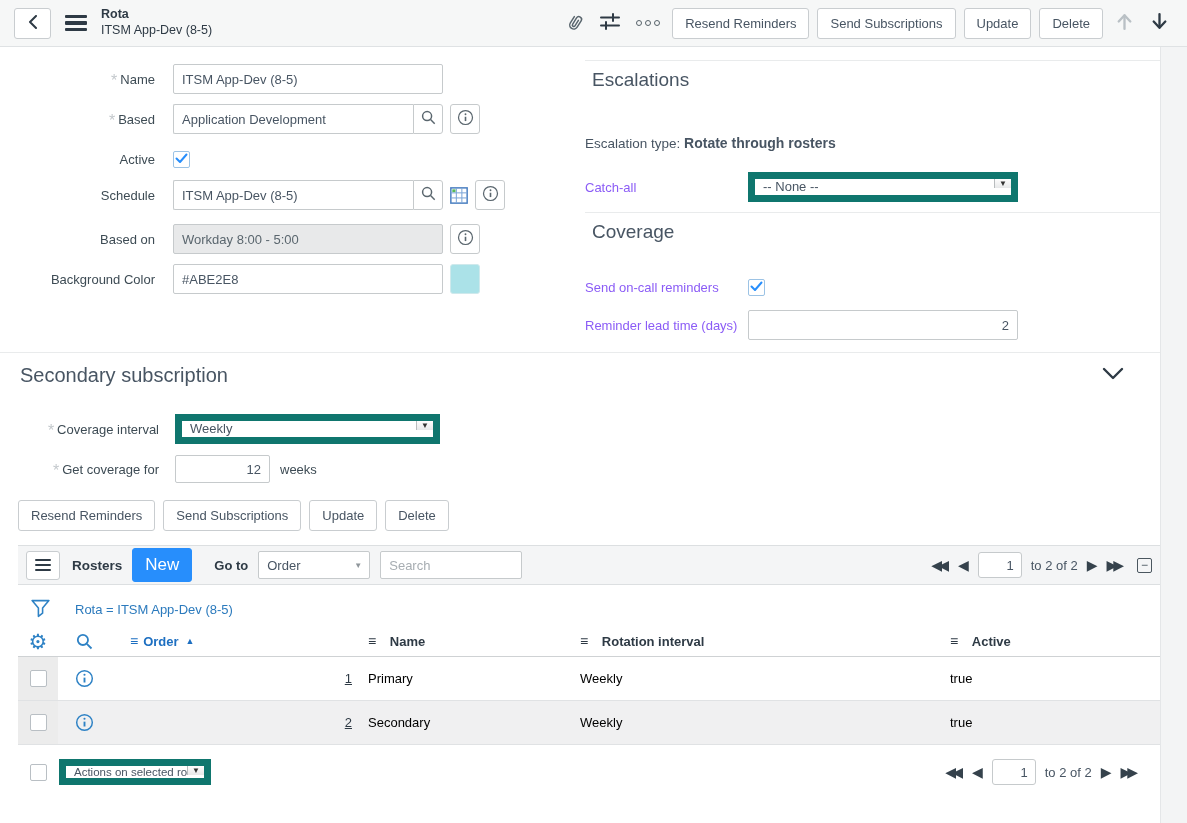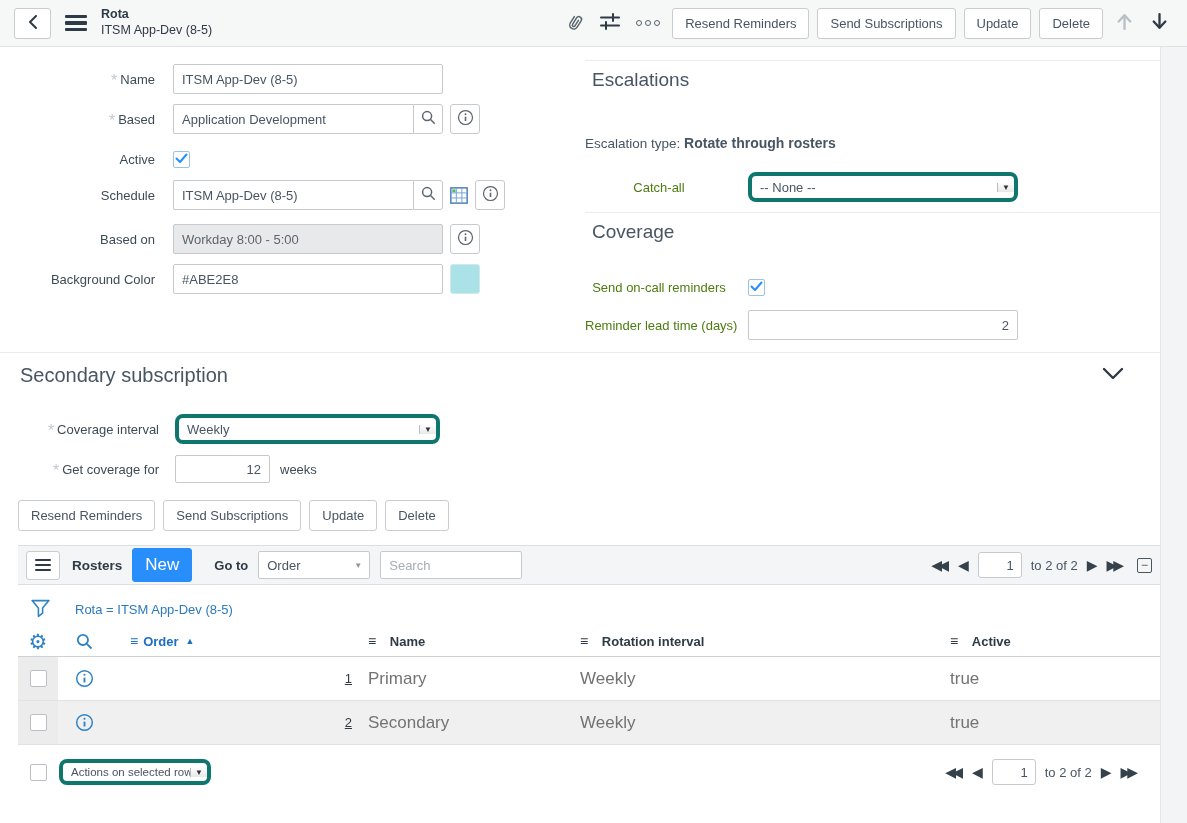--- a/index.html
+++ b/index.html
@@ -31,35 +31,35 @@
   .req{color:#c3c8cc;font-size:16px;line-height:10px;margin-top:4px;}
   .fctrl{margin-left:18px;display:flex;align-items:center;gap:7px;}
   .inputgroup{display:flex;align-items:stretch;}
   .inputgroup .inp{border-top-right-radius:0;border-bottom-right-radius:0;border-right:none;}
   .refbtn{width:30px;height:30px;background:#fff;border:1px solid #c6cacc;border-radius:3px;display:flex;align-items:center;justify-content:center;cursor:pointer;padding:0;}
   .refbtn.attached{border-top-left-radius:0;border-bottom-left-radius:0;}
   .cbx{width:17px;height:17px;background:#fff;border:1px solid #b9bfc4;border-radius:2px;display:inline-flex;align-items:center;justify-content:center;cursor:pointer;}
   .cbx.checked{border-color:#9cc3e5;}
   .swatch{width:30px;height:30px;border-radius:3px;border:1px solid #cfe9ec;}
 
-  .sel{display:flex;align-items:center;border:4px solid #0f766e;border-radius:8px;background:#fff;height:30px;cursor:pointer;}
+  .sel{display:flex;align-items:flex-start;border:7px solid #0f766e;border-radius:0;background:#fff;height:30px;cursor:pointer;}
   .sel-text{flex:1;display:flex;align-items:center;padding:0 8px;font-size:13px;color:#485563;white-space:nowrap;overflow:hidden;}
   .sel-btn{width:17px;border-left:1px solid #b8bcbe;background:linear-gradient(#fdfdfd,#e7e8e9);display:flex;align-items:center;justify-content:center;font-size:8px;color:#333;}
   .sel-plain{position:relative;border:1px solid #c6cacc;border-radius:2px;background:#fff;height:28px;display:flex;align-items:center;padding:0 22px 0 8px;font-size:13px;color:#485563;cursor:pointer;}
   .sel-plain .arr{position:absolute;right:7px;font-size:8px;color:#8f969b;}
 
   
   .lcol{position:absolute;left:0;top:0;width:585px;}
   .rcol{position:absolute;left:585px;top:0;width:575px;}
   .rule{position:absolute;left:0;right:0;border-top:1px solid #e9ebec;}
   .sechead{position:absolute;font-size:19px;font-weight:400;color:#485563;margin:0;}
   .esc-type{position:absolute;left:0;font-size:13.5px;color:#485563;}
   .esc-type b{font-size:14px;}
   .rrow{position:absolute;left:0;display:flex;align-items:center;height:30px;}
-  .rlabel{width:148px;min-width:148px;text-align:center;font-size:13px;color:#4d7c0f;white-space:nowrap;}
+  .rlabel{width:148px;min-width:148px;text-align:left;font-size:13px;color:#8b5cf6;white-space:nowrap;}
   .rrow > :nth-child(2){margin-left:15px;}
 
   
   .calsec{position:absolute;left:0;top:352px;right:27px;height:148px;}
   .chevbtn{position:absolute;right:30px;top:14px;background:transparent;border:none;cursor:pointer;}
   .calrow{position:absolute;display:flex;align-items:center;height:30px;}
   .callabel{width:159px;min-width:159px;display:flex;justify-content:flex-end;align-items:center;gap:3px;font-size:13px;color:#3d4b54;white-space:nowrap;}
   .calrow > :nth-child(2){margin-left:16px;}
   .unit{margin-left:10px;font-size:13px;color:#3d4b54;}
 
@@ -98,21 +98,21 @@
   .colmenu{font-size:14px;color:inherit;}
   .head.sorted{color:#1d6fc1;}
   .sortasc{font-size:9px;color:#1d6fc1;margin-left:2px;}
   .gear{font-size:21px;color:#2e82c5;cursor:pointer;line-height:1;}
   .grow{display:flex;height:44px;border-bottom:1px solid #e0e2e4;}
   .grow.odd{background:#fff;}
   .grow.even{background:#f0f0f1;}
   .grow .col-sel{background:#ececec;}
   .grow .col-order{justify-content:flex-end;padding-right:6px;}
   .orderlink{color:#2e3a45;text-decoration:underline;cursor:pointer;}
-  .cellv{color:#737373;font-size:17px;}
+  .cellv{color:#000000;font-size:13px;}
   .list-footer{margin-top:14px;display:flex;align-items:center;gap:12px;padding-left:12px;}
   .actions-sel{width:152px;height:26px;}
   .actions-sel .sel-text{font-size:11.5px;}
   .list-footer .pager{margin-right:22px;}
 
   .gutter{position:absolute;left:1160px;top:47px;width:27px;height:776px;background:#f3f4f5;border-left:1px solid #e4e6e8;}
 </style>
 </head>
 <body>
 

